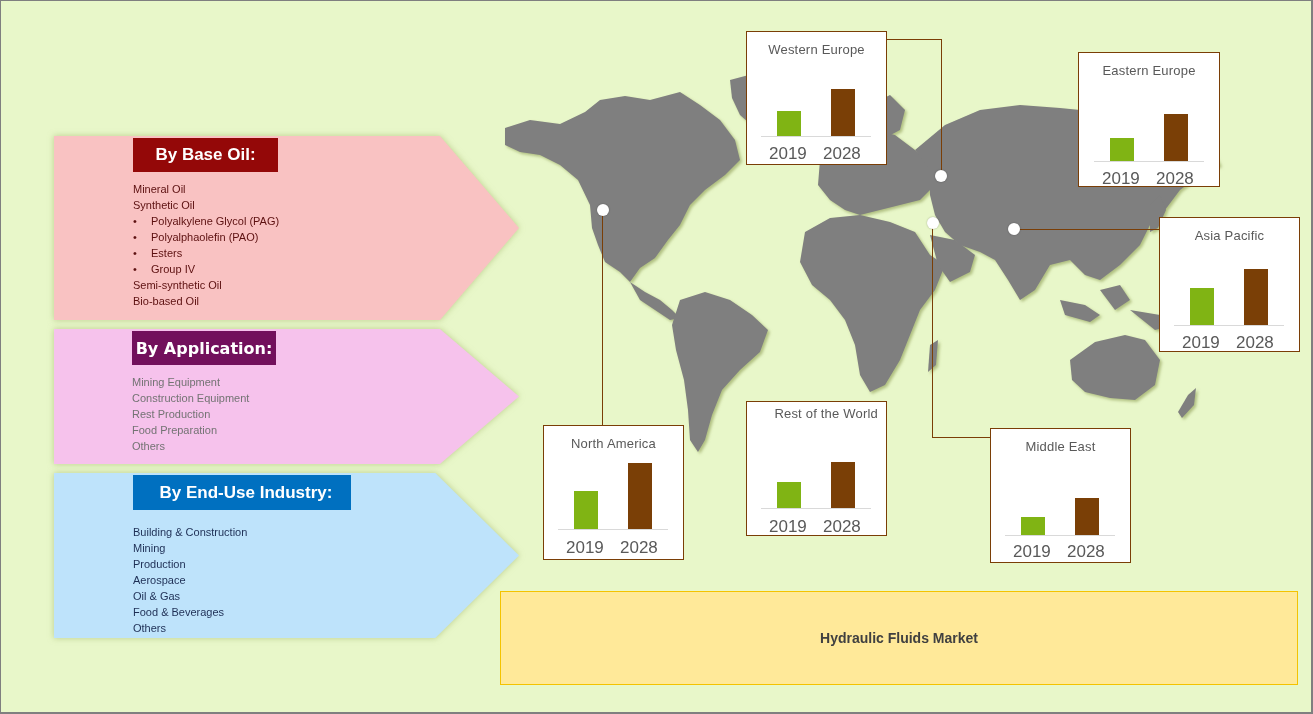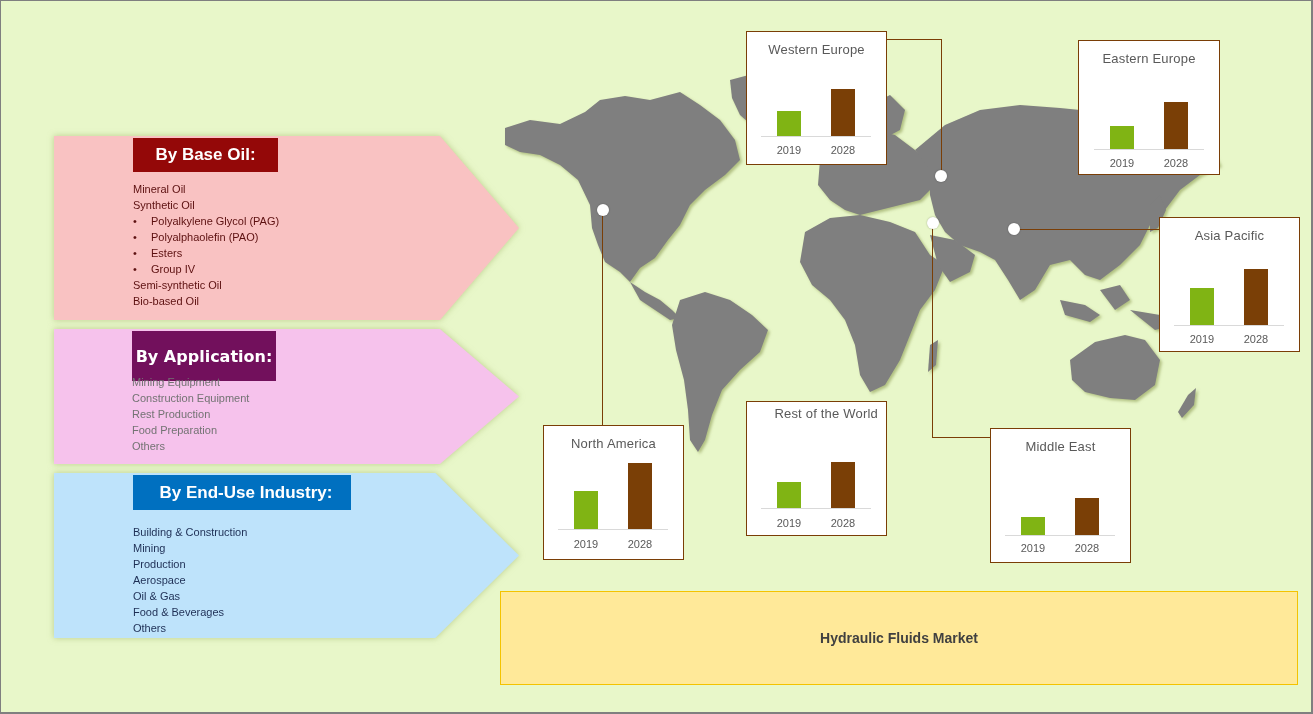--- a/index.html
+++ b/index.html
@@ -31,21 +31,21 @@
   .seg ul { position: absolute; list-style: none; font-size: 11px; line-height: 16px; }
   .seg li .bullet { display: inline-block; width: 18px; }
 
   .seg-base { left: 54px; top: 136px; width: 465px; height: 184px; }
   .seg-base .shape { background: #f9c2c2; }
   .seg-base .hdr { left: 79px; top: 2px; width: 145px; height: 34px; background: #940808; }
   .seg-base ul { left: 79px; top: 45px; color: #5c1010; }
 
   .seg-app { left: 54px; top: 329px; width: 465px; height: 135px; }
   .seg-app .shape { background: #f6c2ec; }
-  .seg-app .hdr { left: 78px; top: 2px; width: 144px; height: 50px; background: #72105c; font-family: "DejaVu Sans", sans-serif; font-size: 16px; }
+  .seg-app .hdr { left: 78px; top: 2px; width: 144px; height: 34px; background: #72105c; font-family: "DejaVu Sans", sans-serif; font-size: 16px; }
   .seg-app ul { left: 78px; top: 45px; color: #737373; }
 
   .seg-end { left: 54px; top: 473px; width: 465px; height: 165px; }
   .seg-end .shape { background: #bee3fb; clip-path: polygon(0 0, 82% 0, 100% 50%, 82% 100%, 0 100%); }
   .seg-end .hdr { left: 79px; top: 2px; width: 218px; height: 35px; background: #0070c0; padding-left: 8px; }
   .seg-end ul { left: 79px; top: 51px; color: #1e2f55; }
 
   
   .map { position: absolute; left: 490px; top: 40px; width: 760px; height: 420px; }
   .map svg { width: 100%; height: 100%; }
@@ -62,21 +62,21 @@
     position: absolute; background: #fff; border: 1px solid #7a3e06;
   }
   .card .title {
     position: absolute; left: 0; right: 0; top: 10px;
     text-align: center; font-size: 13px; color: #595959; letter-spacing: 0.2px;
   }
   .card .axis { position: absolute; height: 1px; background: #d9d9d9; }
   .card .bar { position: absolute; width: 24px; }
   .card .bar.b19 { background: #80b414; }
   .card .bar.b28 { background: #7a3f06; }
-  .card .lbl { position: absolute; font-size: 11px; color: #595959; width: 40px; text-align: center; }
+  .card .lbl { position: absolute; font-size: 17px; color: #595959; width: 40px; text-align: left; }
 
   .footer {
     position: absolute; left: 500px; top: 591px; width: 798px; height: 94px;
     background: #ffe999; border: 1px solid #f4c300;
     display: flex; align-items: center; justify-content: center;
     font-size: 14px; font-weight: bold; color: #404040;
   }
 </style>
 </head>
 <body>
@@ -180,21 +180,21 @@
 
 <div class="card" style="left:746px; top:31px; width:141px; height:134px;">
   <div class="title">Western Europe</div>
   <div class="axis" style="left:14px; top:104px; width:110px;"></div>
   <div class="bar b19" style="left:30px; top:79px; height:25px;"></div>
   <div class="bar b28" style="left:84px; top:57px; height:47px;"></div>
   <div class="lbl" style="left:22px; top:112px;">2019</div>
   <div class="lbl" style="left:76px; top:112px;">2028</div>
 </div>
 
-<div class="card" style="left:1078px; top:40px; width:142px; height:135px;">
+<div class="card" style="left:1078px; top:52px; width:142px; height:135px;">
   <div class="title">Eastern Europe</div>
   <div class="axis" style="left:15px; top:108px; width:110px;"></div>
   <div class="bar b19" style="left:31px; top:85px; height:23px;"></div>
   <div class="bar b28" style="left:85px; top:61px; height:47px;"></div>
   <div class="lbl" style="left:23px; top:116px;">2019</div>
   <div class="lbl" style="left:77px; top:116px;">2028</div>
 </div>
 
 <div class="card" style="left:1159px; top:217px; width:141px; height:135px;">
   <div class="title">Asia Pacific</div>

